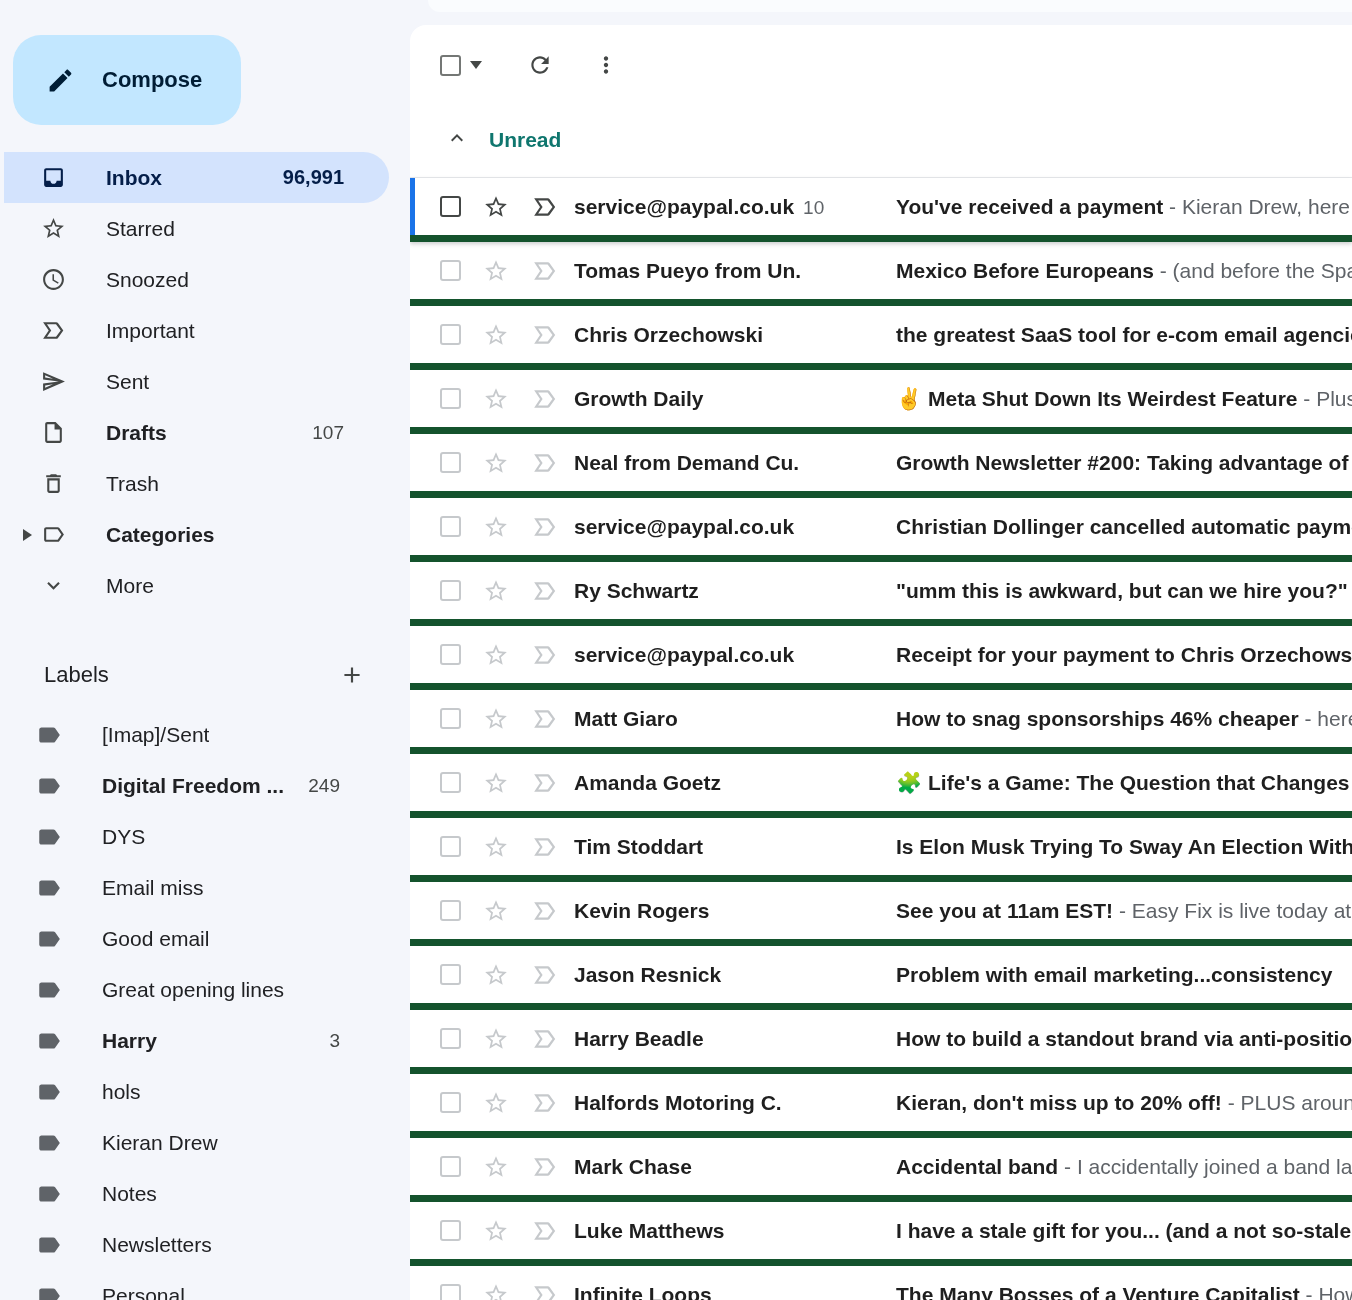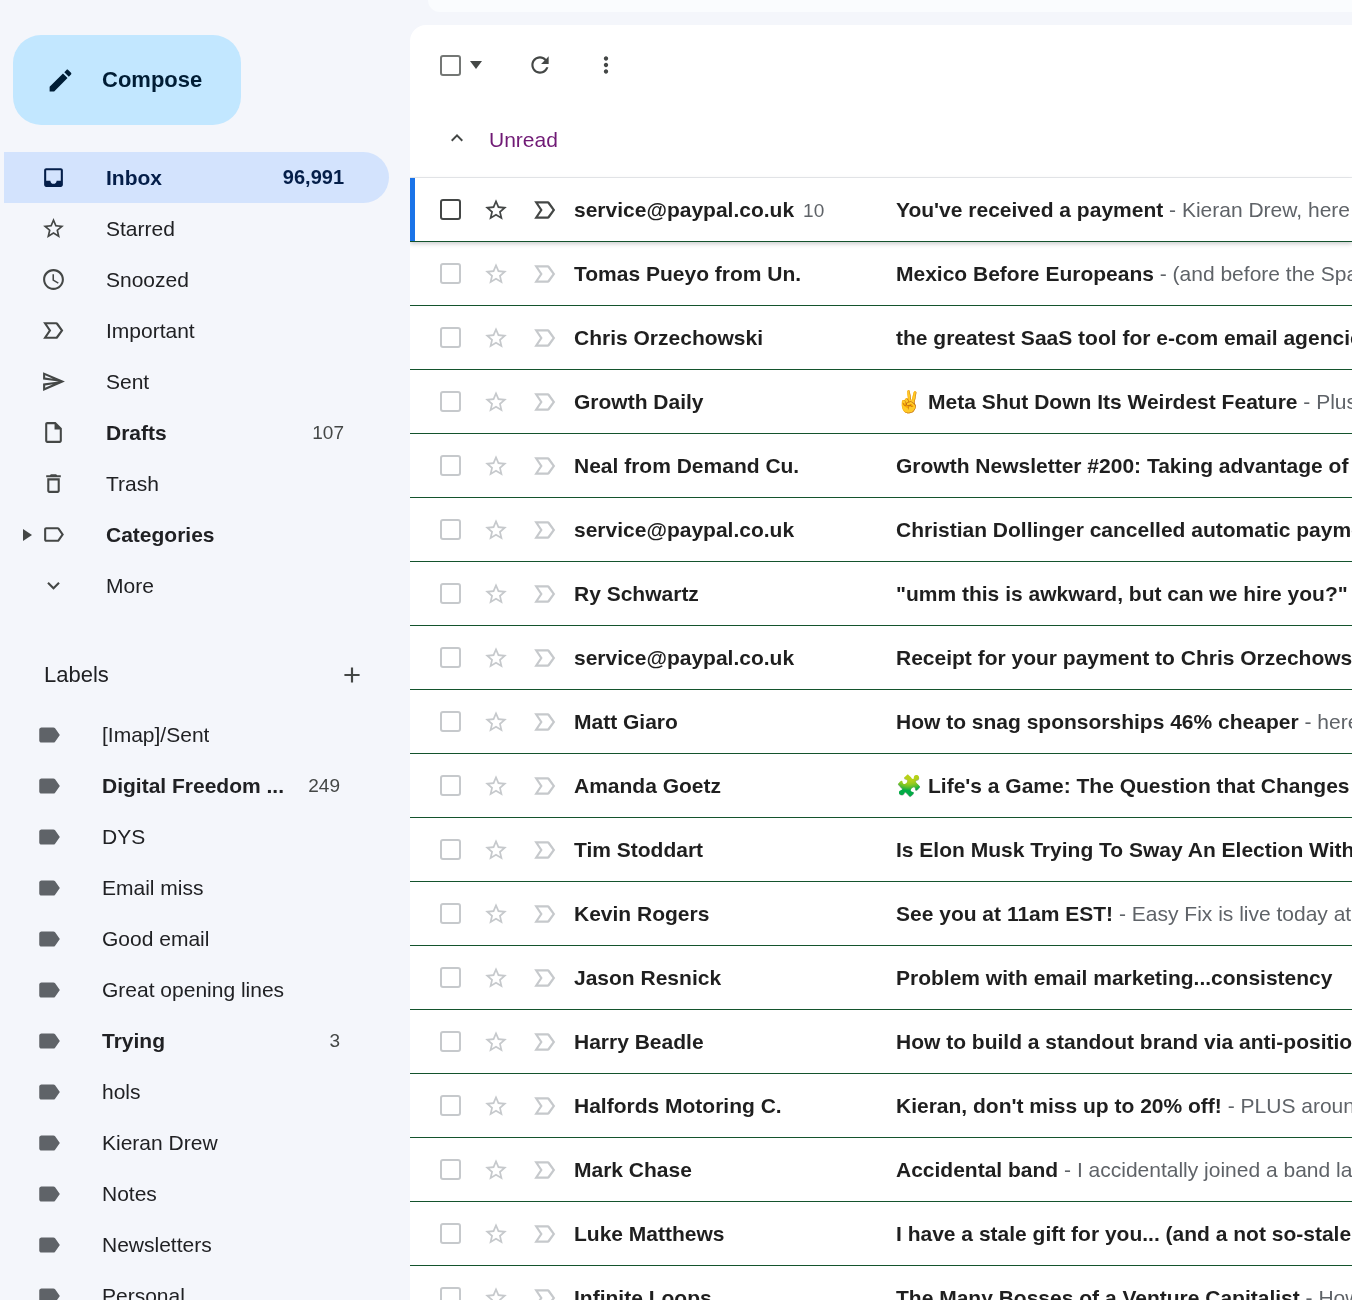--- a/index.html
+++ b/index.html
@@ -51,25 +51,25 @@
   .cb { width:21px; height:21px; border:2px solid #747775; border-radius:3px; background:#fff; flex:none; }
   .toolbar .caret { margin-left:9px; width:0; height:0; border-top:8px solid #444746;
     border-left:6px solid transparent; border-right:6px solid transparent; cursor:pointer; }
   .tb-icon { width:26px; height:26px; cursor:pointer; }
   .tb-icon svg { width:26px; height:26px; fill:#444746; }
   .tb-refresh { margin-left:45px; }
   .tb-more { margin-left:40px; }
 
   .unread-header { position:absolute; left:35px; top:101px; display:flex; align-items:center; gap:20px; }
   .unread-header .chev svg { width:24px; height:24px; fill:#444746; }
-  .unread-title { font-size:21px; font-weight:400; color:#701a75; }
+  .unread-title { font-size:21px; font-weight:700; color:#0f766e; }
 
   .rows { position:absolute; left:0; top:152px; right:0; border-top:1px solid #e7e9ec; }
   .email-row { position:relative; height:64px; display:flex; align-items:center;
-    padding-left:30px; border-bottom:1px solid #14532d; background:#fff; cursor:pointer; }
+    padding-left:30px; border-bottom:7px solid #14532d; background:#fff; cursor:pointer; }
   .focus-bar { display:none; }
   .email-row.focused .focus-bar { display:block; position:absolute; left:0; top:0; bottom:0;
     width:5px; background:#1a73e8; }
   .email-row.focused { box-shadow:0 2px 4px rgba(60,64,67,.25); z-index:2; }
   .row-checkbox { width:21px; height:21px; border:2px solid #c6c9cc; border-radius:3px; flex:none; }
   .row-icon { width:26px; height:26px; flex:none; }
   .row-icon svg { width:26px; height:26px; fill:#c6c9cc; }
   .row-icon.star { margin-left:22px; }
   .row-icon.imp { margin-left:23px; }
   .email-row.focused .row-checkbox { border-color:#444746; }
@@ -245,21 +245,21 @@
           </span>
     <span class="nav-label">Great opening lines</span>
 
   </div>
         <div class="nav-item label-item bold">
     <span class="icon">
             <svg viewBox="0 0 24 24">
               <path d="M17.63 5.84C17.27 5.33 16.67 5 16 5L5 5.01C3.9 5.01 3 5.9 3 7v10c0 1.1.9 1.99 2 1.99L16 19c.67 0 1.27-.33 1.63-.84L22 12l-4.37-6.16z"></path>
             </svg>
           </span>
-    <span class="nav-label">Trying</span>
+    <span class="nav-label">Harry</span>
     <span class="nav-count">3</span>
   </div>
         <div class="nav-item label-item">
     <span class="icon">
             <svg viewBox="0 0 24 24">
               <path d="M17.63 5.84C17.27 5.33 16.67 5 16 5L5 5.01C3.9 5.01 3 5.9 3 7v10c0 1.1.9 1.99 2 1.99L16 19c.67 0 1.27-.33 1.63-.84L22 12l-4.37-6.16z"></path>
             </svg>
           </span>
     <span class="nav-label">hols</span>
 

